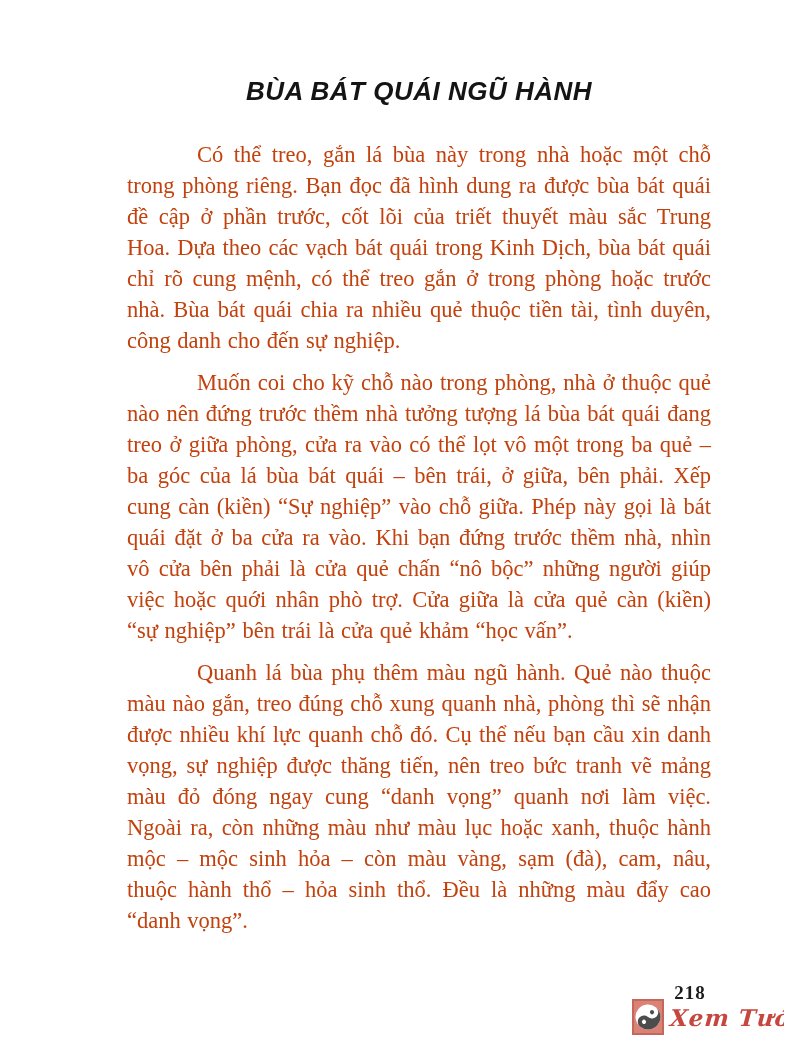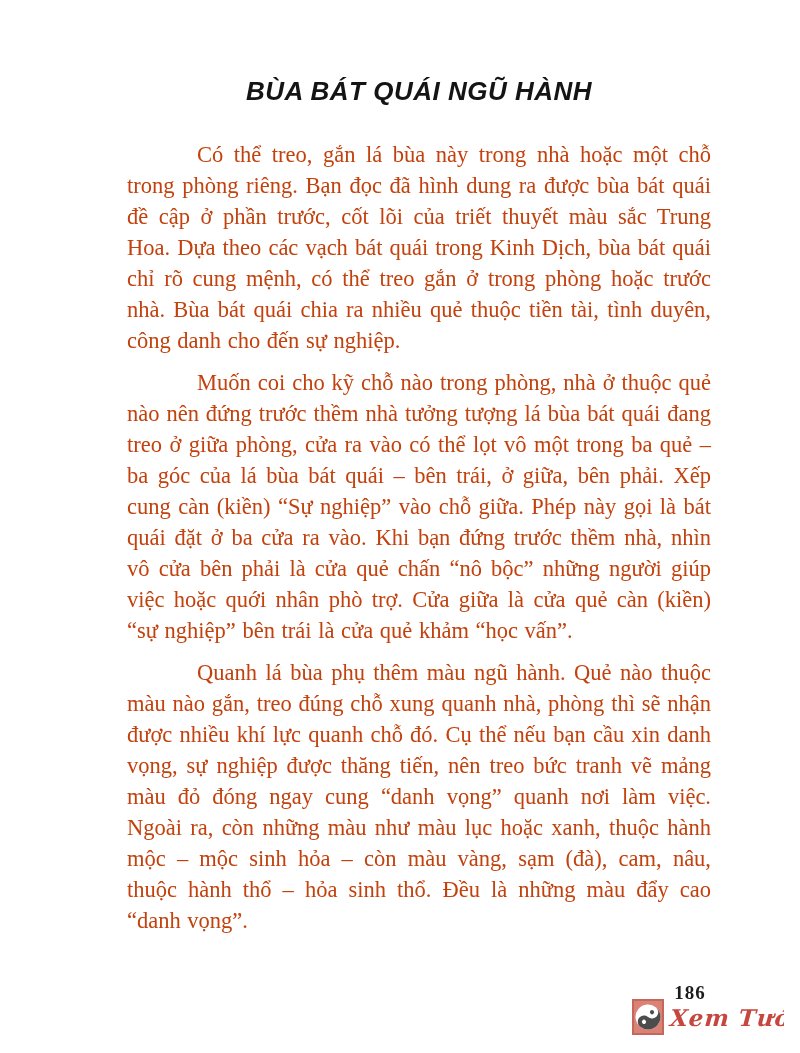--- a/index.html
+++ b/index.html
@@ -84,21 +84,21 @@
   <div class="content">
     <h1 class="title"><span>BÙA BÁT QUÁI NGŨ HÀNH</span></h1>
 
     <p class="para">Có thể treo, gắn lá bùa này trong nhà hoặc một chỗ trong phòng riêng. Bạn đọc đã hình dung ra được bùa bát quái đề cập ở phần trước, cốt lõi của triết thuyết màu sắc Trung Hoa. Dựa theo các vạch bát quái trong Kinh Dịch, bùa bát quái chỉ rõ cung mệnh, có thể treo gắn ở trong phòng hoặc trước nhà. Bùa bát quái chia ra nhiều quẻ thuộc tiền tài, tình duyên, công danh cho đến sự nghiệp.</p>
 
     <p class="para">Muốn coi cho kỹ chỗ nào trong phòng, nhà ở thuộc quẻ nào nên đứng trước thềm nhà tưởng tượng lá bùa bát quái đang treo ở giữa phòng, cửa ra vào có thể lọt vô một trong ba quẻ – ba góc của lá bùa bát quái – bên trái, ở giữa, bên phải. Xếp cung càn (kiền) “Sự nghiệp” vào chỗ giữa. Phép này gọi là bát quái đặt ở ba cửa ra vào. Khi bạn đứng trước thềm nhà, nhìn vô cửa bên phải là cửa quẻ chấn “nô bộc” những người giúp việc hoặc quới nhân phò trợ. Cửa giữa là cửa quẻ càn (kiền) “sự nghiệp” bên trái là cửa quẻ khảm “học vấn”.</p>
 
     <p class="para">Quanh lá bùa phụ thêm màu ngũ hành. Quẻ nào thuộc màu nào gắn, treo đúng chỗ xung quanh nhà, phòng thì sẽ nhận được nhiều khí lực quanh chỗ đó. Cụ thể nếu bạn cầu xin danh vọng, sự nghiệp được thăng tiến, nên treo bức tranh vẽ mảng màu đỏ đóng ngay cung “danh vọng” quanh nơi làm việc. Ngoài ra, còn những màu như màu lục hoặc xanh, thuộc hành mộc – mộc sinh hỏa – còn màu vàng, sạm (đà), cam, nâu, thuộc hành thổ – hỏa sinh thổ. Đều là những màu đẩy cao “danh vọng”.</p>
   </div>
 
-  <div class="page-number">186</div>
+  <div class="page-number">218</div>
 
   <div class="watermark">
     <svg class="watermark-logo" viewBox="0 0 32 38" xmlns="http://www.w3.org/2000/svg">
       <rect x="1" y="2" width="30" height="34" fill="#db8276" stroke="#c4685c" stroke-width="2"></rect>
       <g transform="rotate(40 16 19)">
         <circle cx="16" cy="19" r="12.5" fill="#ffffff"></circle>
         <path d="M16 6.5 A12.5 12.5 0 1 1 16 31.5 A6.25 6.25 0 1 1 16 19 A6.25 6.25 0 1 0 16 6.5 Z" fill="#4c4c4c"></path>
         <circle cx="16" cy="12.75" r="2.1" fill="#4c4c4c"></circle>
         <circle cx="16" cy="25.25" r="2.1" fill="#ffffff"></circle>
       </g>

